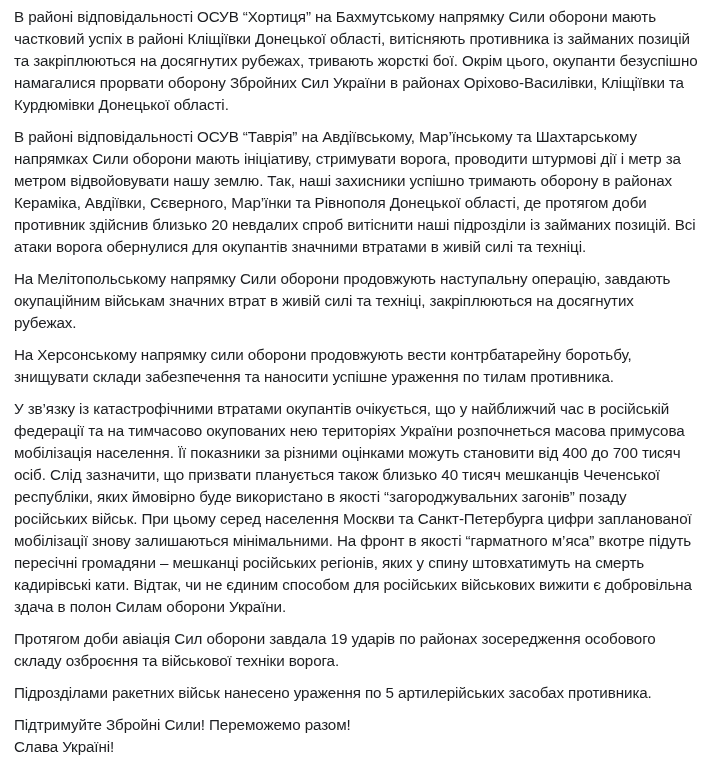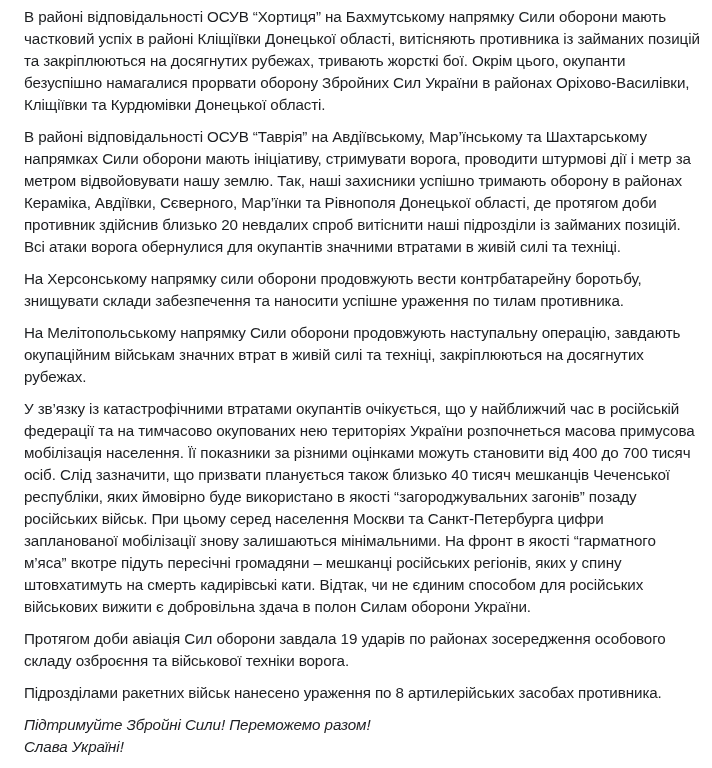--- a/index.html
+++ b/index.html
@@ -12,55 +12,54 @@
     width: 712px;
     height: 768px;
     overflow: hidden;
     font-family: "Liberation Sans", "DejaVu Sans", sans-serif;
     color: #1c1e21;
     -webkit-font-smoothing: antialiased;
   }
   .post-body {
     box-sizing: border-box;
     width: 712px;
-    padding: 6px 12px 0 24px;
+    padding: 6px 12px 0 14px;
   }
   .post-paragraph {
     margin: 0 0 10px 0;
     font-size: 15.2px;
     line-height: 22px;
     letter-spacing: -0.1px;
     color: #1c1e21;
     text-align: left;
     word-spacing: 0px;
     white-space: pre-wrap;
   }
   .post-paragraph:last-child {
     margin-bottom: 0;
-    font-style: italic;
   }
   .signoff {
     margin-bottom: 0;
   }
 </style>
 </head>
 <body>
 
 <div class="post-body">
 
   <p class="post-paragraph">В районі відповідальності ОСУВ “Хортиця” на Бахмутському напрямку Сили оборони мають частковий успіх в районі Кліщіївки Донецької області, витісняють противника із займаних позицій та закріплюються на досягнутих рубежах, тривають жорсткі бої. Окрім цього, окупанти безуспішно намагалися прорвати оборону Збройних Сил України в районах Оріхово-Василівки, Кліщіївки та Курдюмівки Донецької області.</p>
 
   <p class="post-paragraph">В районі відповідальності ОСУВ “Таврія” на Авдіївському, Мар’їнському та Шахтарському напрямках Сили оборони мають ініціативу, стримувати ворога, проводити штурмові дії і метр за метром відвойовувати нашу землю. Так, наші захисники успішно тримають оборону в районах Кераміка, Авдіївки, Сєверного, Мар’їнки та Рівнополя Донецької області, де протягом доби противник здійснив близько 20 невдалих спроб витіснити наші підрозділи із займаних позицій. Всі атаки ворога обернулися для окупантів значними втратами в живій силі та техніці.</p>
 
+  <p class="post-paragraph">На Мелітопольському напрямку Сили оборони продовжують наступальну операцію, завдають окупаційним військам значних втрат в живій силі та техніці, закріплюються на досягнутих рубежах.</p>
+
   <p class="post-paragraph">На Херсонському напрямку сили оборони продовжують вести контрбатарейну боротьбу, знищувати склади забезпечення та наносити успішне ураження по тилам противника.</p>
-
-  <p class="post-paragraph">На Мелітопольському напрямку Сили оборони продовжують наступальну операцію, завдають окупаційним військам значних втрат в живій силі та техніці, закріплюються на досягнутих рубежах.</p>
 
   <p class="post-paragraph">У зв’язку із катастрофічними втратами окупантів очікується, що у найближчий час в російській федерації та на тимчасово окупованих нею територіях України розпочнеться масова примусова мобілізація населення. Її показники за різними оцінками можуть становити від 400 до 700 тисяч осіб. Слід зазначити, що призвати планується також близько 40 тисяч мешканців Чеченської республіки, яких ймовірно буде використано в якості “загороджувальних загонів” позаду російських військ. При цьому серед населення Москви та Санкт-Петербурга цифри запланованої мобілізації знову залишаються мінімальними. На фронт в якості “гарматного м’яса” вкотре підуть пересічні громадяни – мешканці російських регіонів, яких у спину штовхатимуть на смерть кадирівські кати. Відтак, чи не єдиним способом для російських військових вижити є добровільна здача в полон Силам оборони України.</p>
 
   <p class="post-paragraph">Протягом доби авіація Сил оборони завдала 19 ударів по районах зосередження особового складу озброєння та військової техніки ворога.</p>
 
-  <p class="post-paragraph">Підрозділами ракетних військ нанесено ураження по 8 артилерійських засобах противника.</p>
+  <p class="post-paragraph">Підрозділами ракетних військ нанесено ураження по 5 артилерійських засобах противника.</p>
 
   <p class="post-paragraph signoff">Підтримуйте Збройні Сили! Переможемо разом!
 Слава Україні!</p>
 
 </div>
 
 </body></html>

